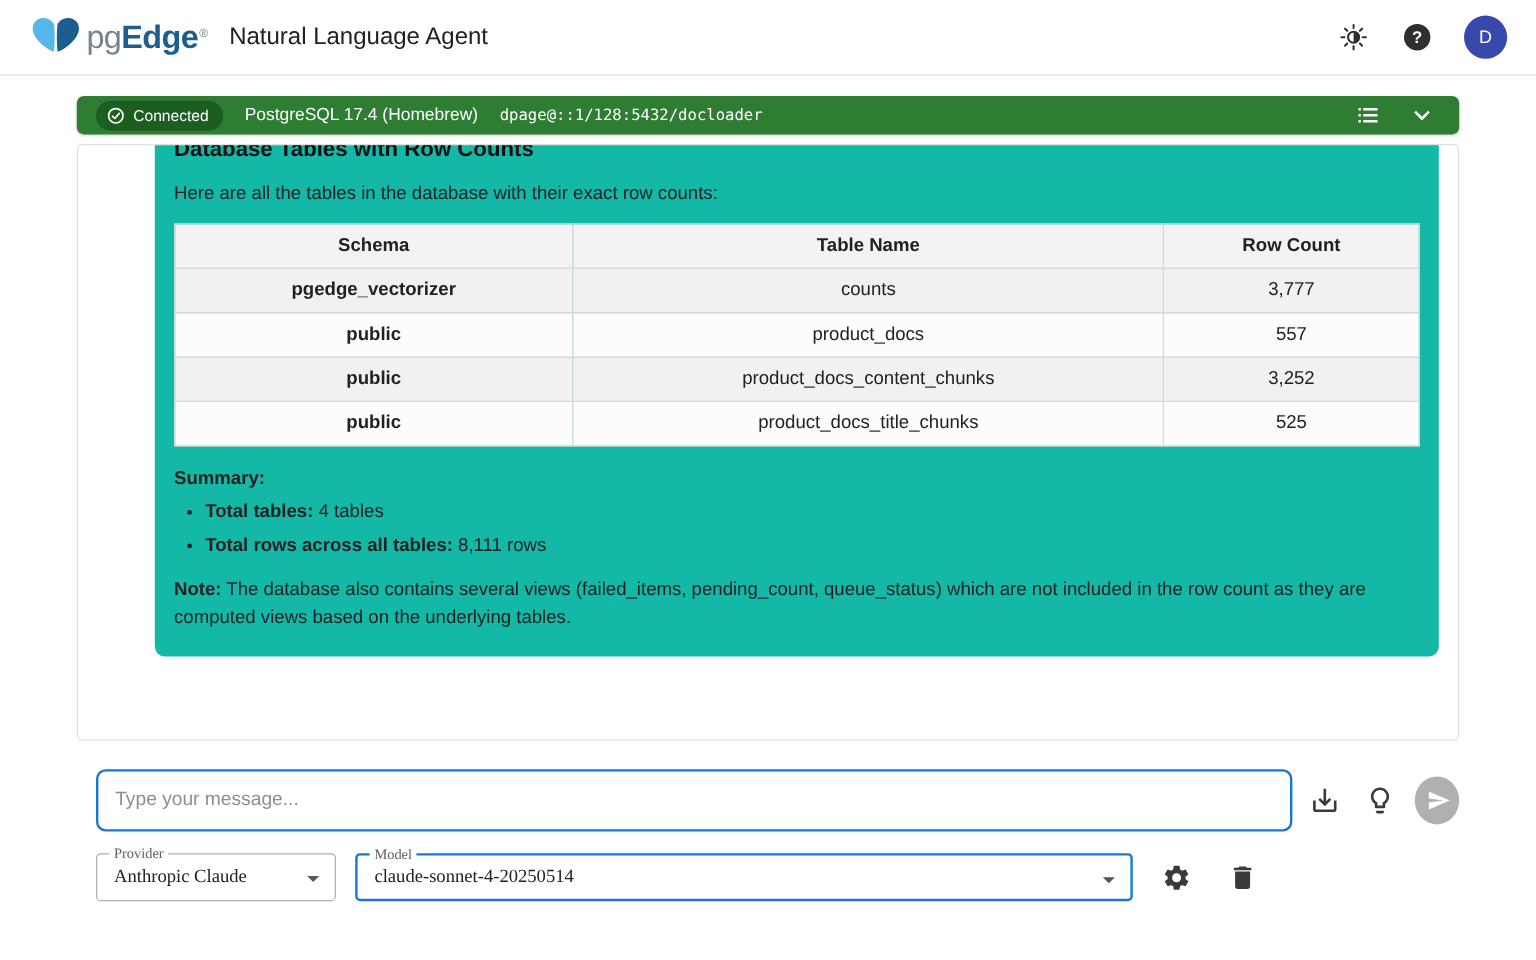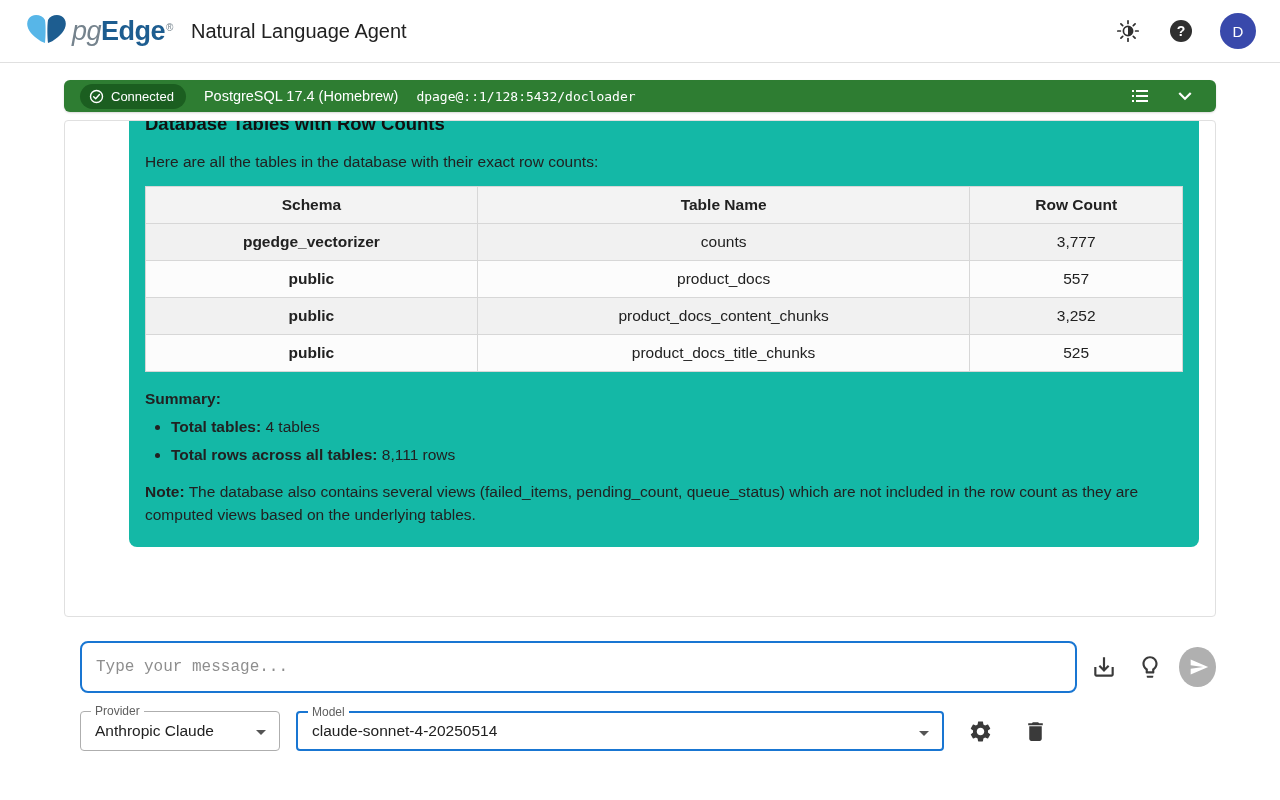--- a/index.html
+++ b/index.html
@@ -13,21 +13,21 @@
   }
 
   
   .header {
     position: absolute; top: 0; left: 0; width: 1280px; height: 63px;
     background: #fff; border-bottom: 1px solid #e0e0e0;
     display: flex; align-items: center; padding: 0 24px;
   }
   .logo { display: flex; align-items: center; gap: 2px; }
   .logo-word { font-size: 27px; letter-spacing: -0.5px; display: flex; align-items: baseline; }
-  .logo-pg { color: #75838d; font-weight: 500; font-style: italic; }
+  .logo-pg { color: #75838d; font-weight: 500; }
   .logo-edge { color: #1d5d90; font-weight: 700; }
   .logo-reg { font-size: 10px; color: #75838d; margin-left: 1px; transform: translateY(-9px); }
   .app-title { margin-left: 18px; font-size: 20px; font-weight: 500; color: #212121; }
   .header-right { margin-left: auto; display: flex; align-items: center; gap: 26px; }
   .icon-btn { background: none; border: none; cursor: pointer; display: flex; align-items: center; justify-content: center; padding: 2px; }
   .help-circle {
     width: 22px; height: 22px; border-radius: 50%; background: #2f2f2f;
     color: #fff; font-size: 14px; font-weight: 700;
     display: flex; align-items: center; justify-content: center;
   }
@@ -81,33 +81,33 @@
   .summary-label { font-size: 15.5px; font-weight: 700; margin: 18px 0 10px; }
   ul.summary-list { margin: 0 0 16px; padding-left: 26px; }
   ul.summary-list li { font-size: 15.5px; margin-bottom: 10px; }
   .note-para { font-size: 15.5px; line-height: 1.5; }
 
   
   .composer-row { margin-top: 24px; display: flex; align-items: center; padding-left: 16px; }
   .message-input {
     width: 1088px; height: 52px; border: 2px solid #1976d2; border-radius: 8px;
     font-size: 16px; padding: 0 14px; outline: none; color: #212121;
-    font-family: Liberation Mono, monospace; background: #fff;
+    font-family: Liberation Sans, sans-serif; background: #fff;
   }
   .message-input::placeholder { color: #8e8e8e; }
   .composer-icon-btn { background: none; border: none; cursor: pointer; padding: 2px; display: flex; }
   .btn-download { margin-left: 12px; }
   .btn-lightbulb { margin-left: 16px; }
   .send-btn {
     margin-left: 14px; width: 40px; height: 40px; border-radius: 50%;
     background: #b0b0b0; border: none; cursor: pointer;
     display: flex; align-items: center; justify-content: center;
   }
 
-  .settings-row { margin-top: 18px; display: flex; align-items: center; padding-left: 16px; }
+  .settings-row { margin-top: 18px; display: flex; align-items: center; padding-left: 16px; font-family: Liberation Serif, serif; }
   .mui-select {
     position: relative; height: 40px; border-radius: 4px;
     display: flex; align-items: center; padding: 0 34px 0 14px;
     font-size: 15.5px; color: #212121; cursor: pointer; background: #fff;
   }
   .mui-select .float-label {
     position: absolute; top: -8px; left: 10px; background: #fff;
     padding: 0 4px; font-size: 12px; color: #5f5f5f;
   }
   .mui-select .caret { position: absolute; right: 6px; top: 8px; }

